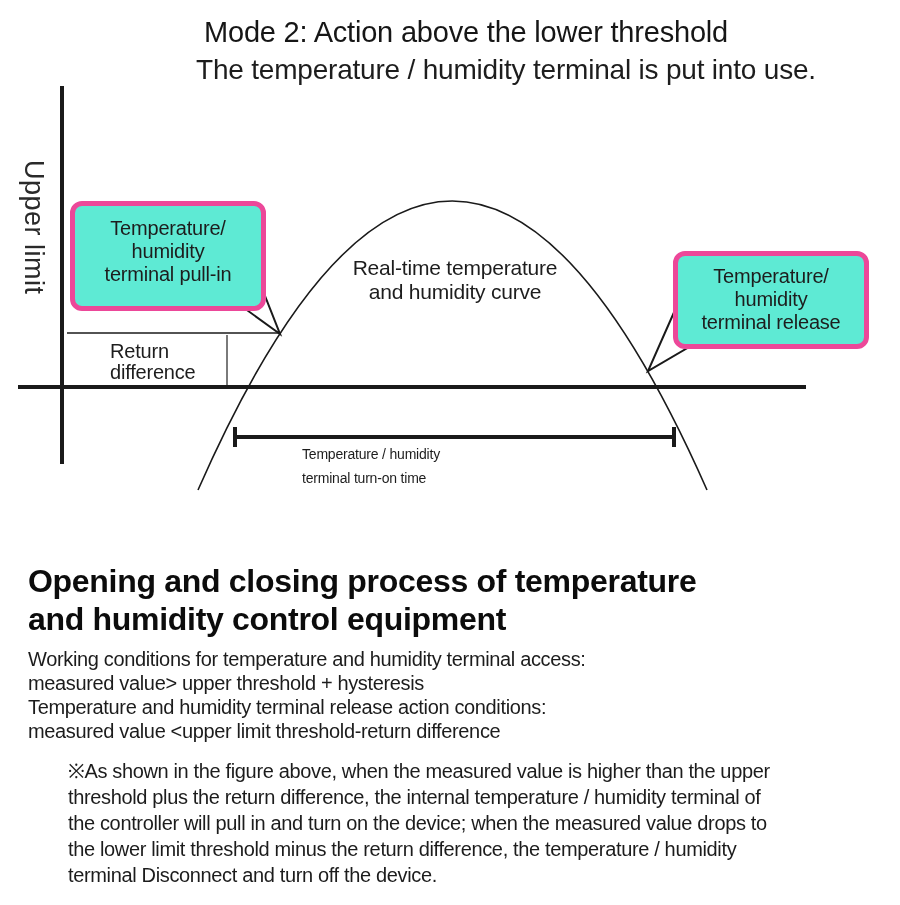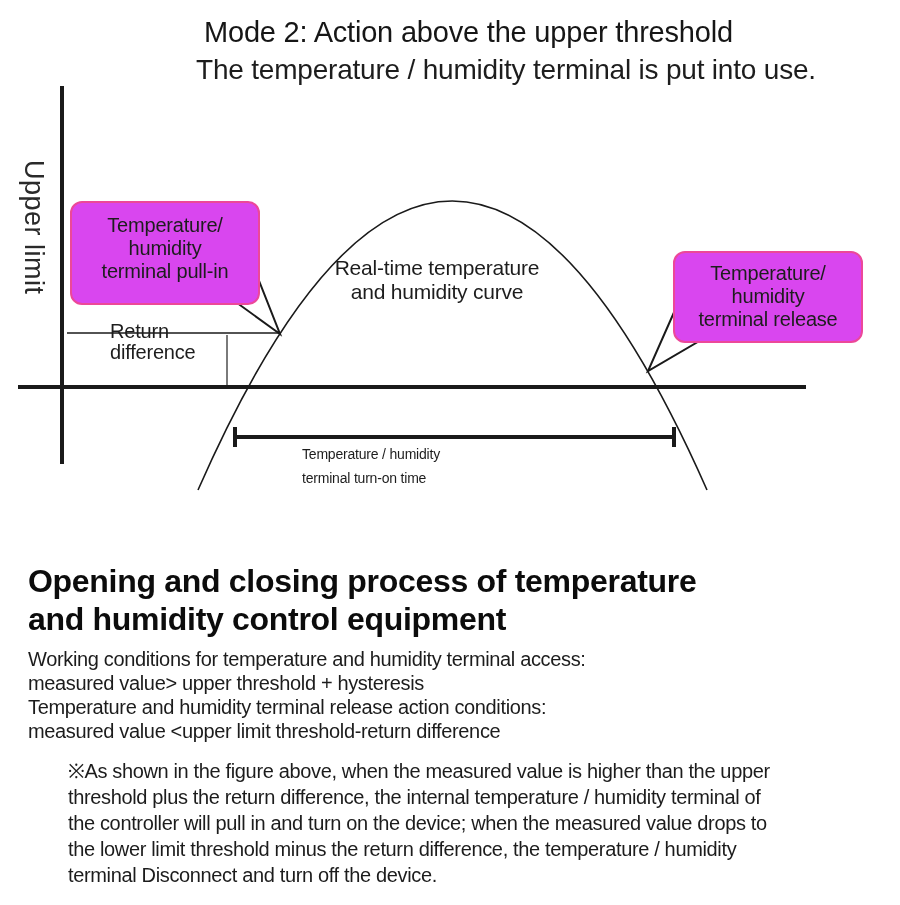--- a/index.html
+++ b/index.html
@@ -8,43 +8,43 @@
   .abs{position:absolute;}
   .page-title{left:204px;top:16px;font-size:29px;letter-spacing:-0.2px;color:#161616;}
   .page-subtitle{left:196px;top:54px;font-size:28px;letter-spacing:-0.2px;color:#1d1d1d;}
 
   .diagram{left:0;top:0;width:900px;height:545px;}
   .diagram svg{position:absolute;left:0;top:0;}
 
   .y-axis-label{left:18px;top:160px;height:180px;writing-mode:vertical-rl;
                 font-size:27px;color:#2a2a2a;letter-spacing:0.5px;}
 
-  .callout{background:#d946ef;border:2px solid #ec4899;border-radius:12px;
+  .callout{background:#5eead4;border:5px solid #ec4899;border-radius:12px;
            text-align:center;font-size:20px;line-height:23px;letter-spacing:-0.2px;}
   .callout-pullin{left:70px;top:201px;width:186px;height:89px;padding-top:11px;}
   .callout-release{left:673px;top:251px;width:186px;height:79px;padding-top:9px;}
 
-  .curve-label{left:312px;top:256px;width:250px;text-align:center;
+  .curve-label{left:330px;top:256px;width:250px;text-align:center;
                font-size:21px;line-height:24px;letter-spacing:-0.2px;}
-  .return-diff-label{left:110px;top:321px;font-size:20px;line-height:21px;letter-spacing:-0.2px;}
+  .return-diff-label{left:110px;top:341px;font-size:20px;line-height:21px;letter-spacing:-0.2px;}
   .turnon-label{left:302px;top:442px;width:300px;text-align:left;
                 font-size:14px;line-height:24px;letter-spacing:-0.2px;}
 
   .section-heading{left:28px;top:562px;font-size:32px;font-weight:bold;
                    line-height:38px;color:#0c0c0c;letter-spacing:-0.3px;}
   .conditions{left:28px;top:647px;font-size:20px;line-height:24px;letter-spacing:-0.35px;color:#1c1c1c;}
   .note{left:28px;top:758px;font-size:20px;line-height:26px;letter-spacing:-0.35px;color:#1c1c1c;margin-left:40px;}
   .nowrap{white-space:nowrap;}
 </style>
 </head>
 <body>
 
 <div class="page">
 
-  <div class="abs page-title">Mode 2: Action above the upper threshold</div>
+  <div class="abs page-title">Mode 2: Action above the lower threshold</div>
   <div class="abs page-subtitle">The temperature / humidity terminal is put into use.</div>
 
   <div class="abs diagram">
     <svg width="900" height="545" viewBox="0 0 900 545">
 
       <polygon points="254,268 280,334 222,292" fill="#ffffff" stroke="#1a1a1a" stroke-width="2"></polygon>
       <polygon points="683,292 648,371 713,333" fill="#ffffff" stroke="#1a1a1a" stroke-width="2"></polygon>
 
       <path d="M 198,490 Q 452,-88 707,490" fill="none" stroke="#1a1a1a" stroke-width="1.6"></path>
 

